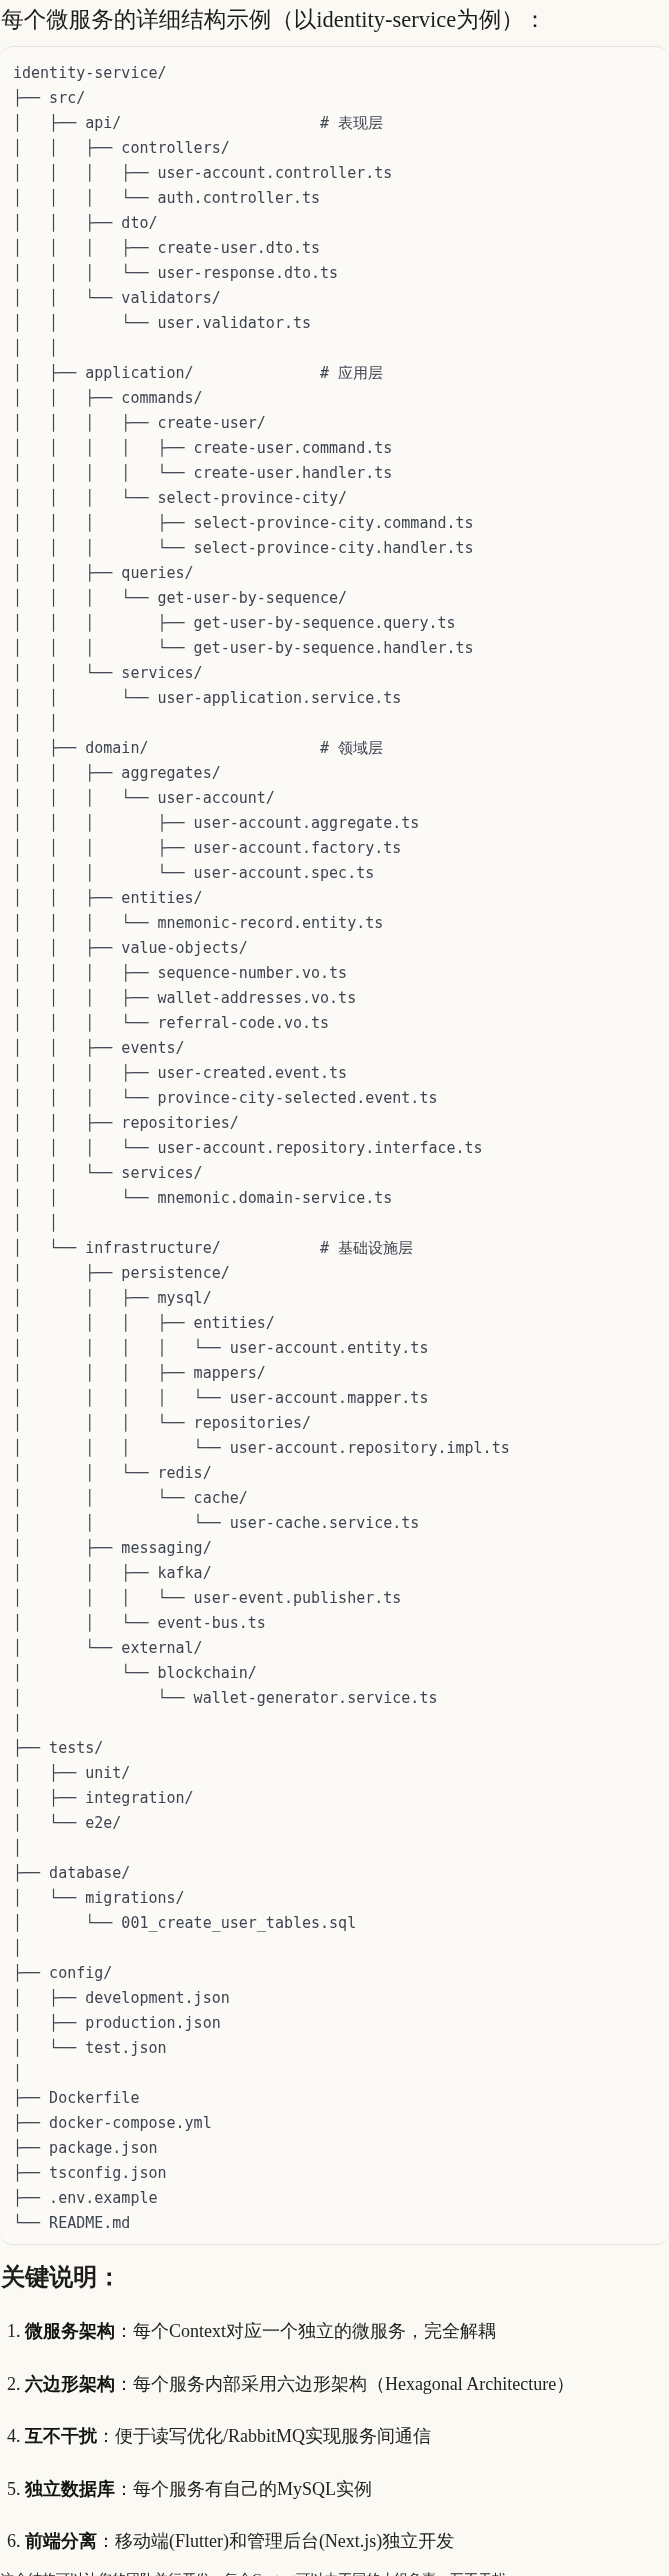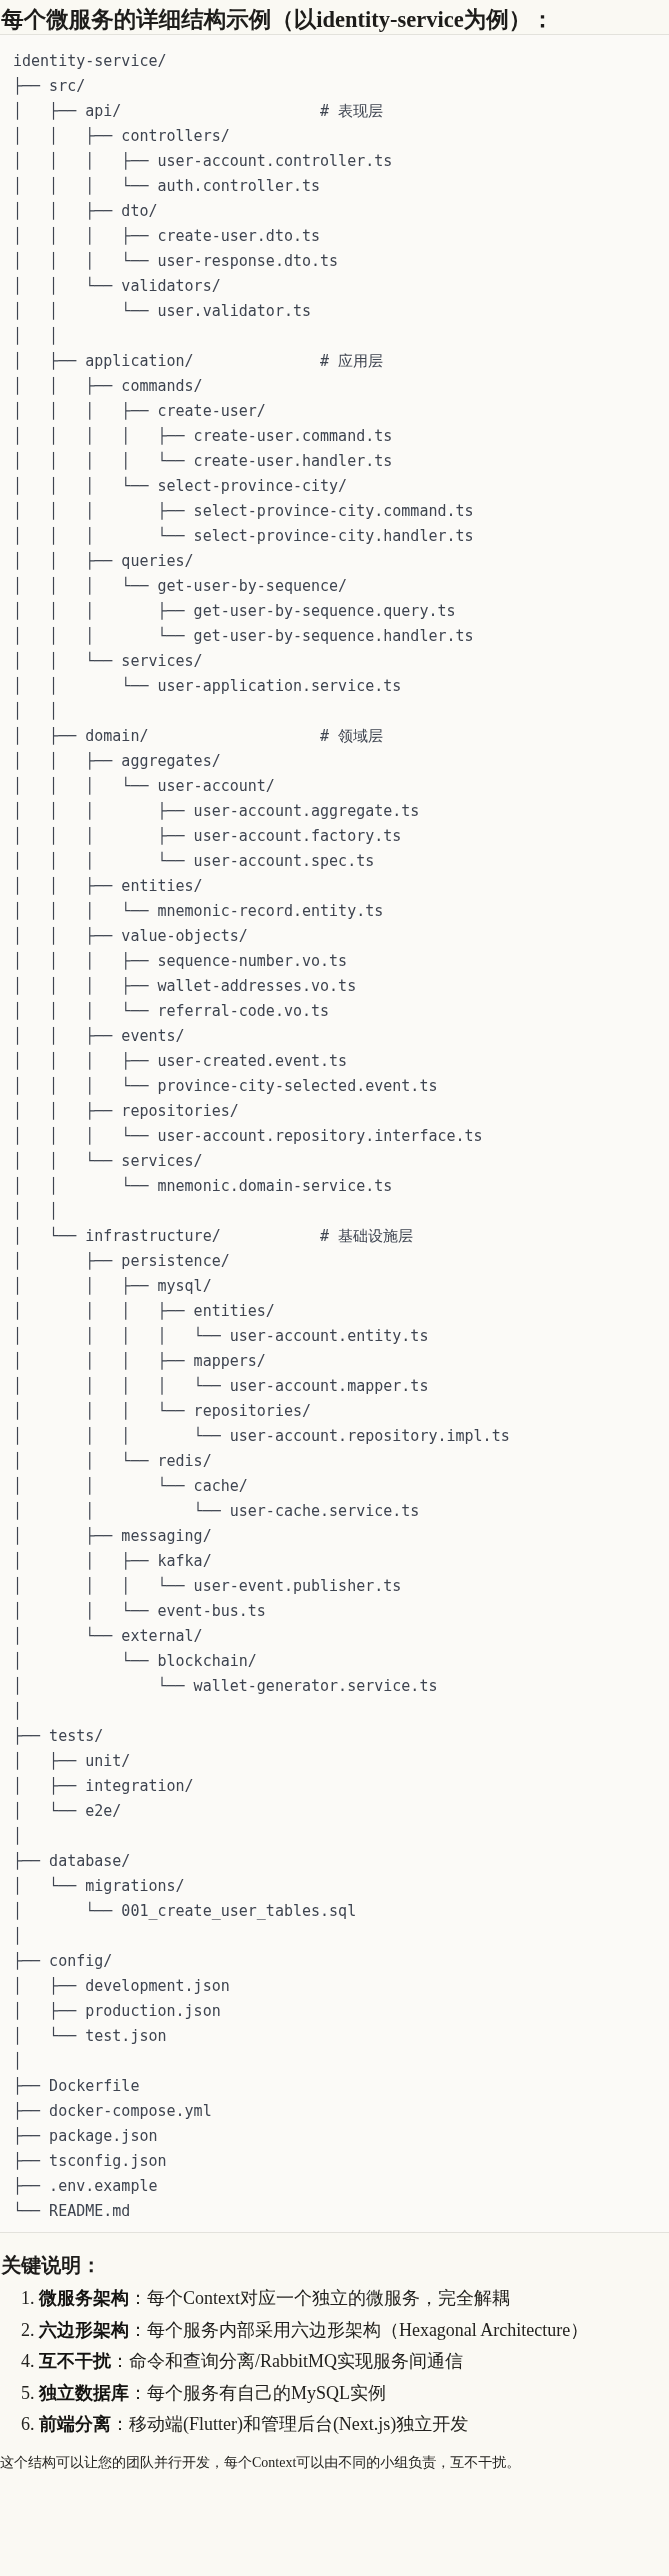--- a/index.html
+++ b/index.html
@@ -8,57 +8,59 @@
     min-height: 2576px;
     background: #FAF9F3;
     color: #23221F;
     font-family: "Liberation Serif", "DejaVu Serif", serif;
     box-sizing: border-box;
     padding-bottom: 12.5px;
   }
   .page-title {
     font-size: 22.5px;
     line-height: 27.5px;
-    font-weight: 700;
+    font-weight: 400;
     color: #1D1C1A;
     margin: 6.3px 0 0 1.3px;
   }
   .codeblock {
+    margin-top: 12px;
     background: #FBFAF7;
     border-top: 0.6px solid #E3E2DC;
     border-bottom: 0.6px solid #E3E2DC;
     padding: 13.8px 6.3px 8.8px 13px;
     overflow: hidden;
+    border-radius: 13px;
   }
   .tree {
     margin: 0;
     font-family: "DejaVu Sans Mono", monospace;
     font-size: 15px;
     line-height: 25px;
     color: #3E4450;
     white-space: pre;
     font-variant-ligatures: none;
   }
   .notes-heading {
-    font-size: 20px;
+    font-size: 24px;
     line-height: 26px;
     font-weight: 700;
     color: #1D1C1A;
     margin: 19px 0 0 1.3px;
   }
   .notes-list {
     list-style: none;
     margin: 0;
     padding: 0;
   }
   .notes-list li {
-    margin-top: 9px;
+    margin-top: 30px;
     font-size: 18px;
     line-height: 22.5px;
-    padding-left: 21px;
+    padding-left: 7px;
   }
   .note-num { margin-right: 4.4px; }
   .note-label { font-weight: 700; color: #141311; }
   .closing-paragraph {
     margin: 16.3px 0 0 0;
     font-size: 14px;
     line-height: 22.5px;
   }
 </style>
 </head>
@@ -154,19 +156,19 @@
 ├── tsconfig.json
 ├── .env.example
 └── README.md</pre>
 </div>
 
 <h2 class="notes-heading">关键说明：</h2>
 
 <ol class="notes-list">
   <li><span class="note-num">1.</span><span class="note-label">微服务架构</span><span>：每个Context对应一个独立的微服务，完全解耦</span></li>
   <li><span class="note-num">2.</span><span class="note-label">六边形架构</span><span>：每个服务内部采用六边形架构（Hexagonal Architecture）</span></li>
-  <li><span class="note-num">4.</span><span class="note-label">互不干扰</span><span>：命令和查询分离/RabbitMQ实现服务间通信</span></li>
+  <li><span class="note-num">4.</span><span class="note-label">互不干扰</span><span>：便于读写优化/RabbitMQ实现服务间通信</span></li>
   <li><span class="note-num">5.</span><span class="note-label">独立数据库</span><span>：每个服务有自己的MySQL实例</span></li>
   <li><span class="note-num">6.</span><span class="note-label">前端分离</span><span>：移动端(Flutter)和管理后台(Next.js)独立开发</span></li>
 </ol>
 
 <p class="closing-paragraph">这个结构可以让您的团队并行开发，每个Context可以由不同的小组负责，互不干扰。</p>
 
 
 </body></html>

